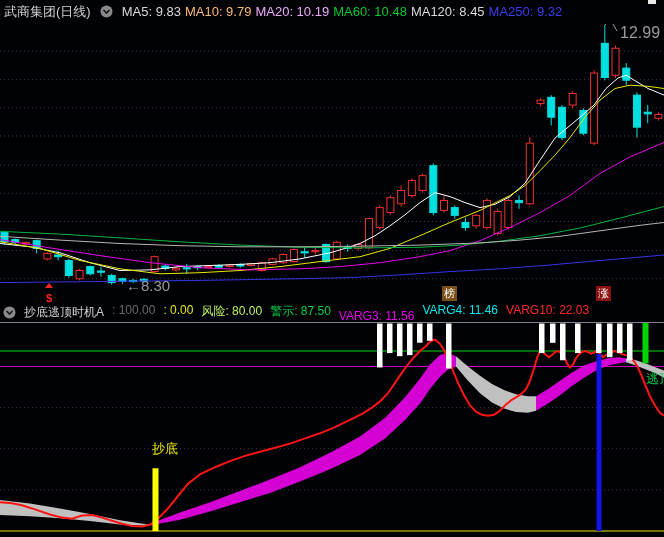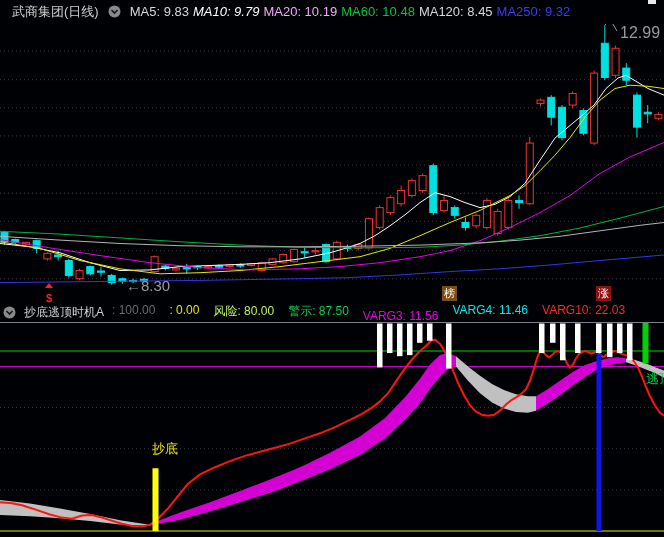--- a/index.html
+++ b/index.html
@@ -1,19 +1,19 @@
 <!DOCTYPE html>
 <html><head>
 <meta charset="utf-8">
 <style>
   html,body{margin:0;padding:0;background:#000;}
   #screen{position:relative;width:664px;height:537px;background:#000105;overflow:hidden;
           font-family:"Liberation Sans",sans-serif;}
   .hdr{position:absolute;display:flex;align-items:center;white-space:nowrap;color:#d0d0d0;}
-  #hdr1{top:0;left:8px;height:23px;gap:9px;padding-left:4px;font-size:13px;justify-content:center;}
+  #hdr1{top:0;left:0;height:23px;gap:9px;padding-left:4px;font-size:13px;justify-content:center;}
   #hdr2{top:303px;left:0;height:19px;gap:8px;padding-left:3px;font-size:12px;width:100%;}
   .icn{display:inline-flex;width:13px;height:13px;}
   svg.panel{position:absolute;left:0;display:block;}
   #candle-svg{top:24px;}
   #ind-svg{top:322px;}
   .badge{position:absolute;top:286px;width:15px;height:15px;font-size:11px;line-height:15px;
          text-align:center;color:#fff;}
   #badge-bang{left:442px;background:#7a4e14;}
   #badge-zhang{left:596px;background:#8c1212;}
   #dollar{position:absolute;left:42px;top:283px;width:14px;text-align:center;color:#ff2020;}
@@ -30,21 +30,21 @@
   <div id="hdr1" class="hdr">
     <span>武商集团(日线)</span>
     <span class="icn">
       <svg width="13" height="13">
           <circle cx="6.5" cy="6.5" r="6" fill="#8a8a8a"></circle>
       <path d="M3.5 5 L6.5 8 L9.5 5" stroke="#15151a" stroke-width="1.6" fill="none"></path>
         </svg>
     </span>
     <span id="ma-labels" style="display:inline-flex;gap:4px;">
         <span style="color: rgb(216, 216, 216);">MA5: 9.83</span>
-        <span style="color: #ffffff; font-style: italic;">MA10: 9.79</span>
+        <span style="color: #fdba74;">MA10: 9.79</span>
         <span style="color: #f0abfc;">MA20: 10.19</span>
         <span style="color: rgb(0, 200, 50);">MA60: 10.48</span>
         <span style="color: rgb(216, 216, 216);">MA120: 8.45</span>
         <span style="color: rgb(60, 60, 240);">MA250: 9.32</span>
       </span>
   </div>
 
   <div id="corner-marker"></div>
 
   <svg id="candle-svg" class="panel" width="664" height="279" viewBox="0 24 664 279">
@@ -200,21 +200,21 @@
   <div id="badge-zhang" class="badge">涨</div>
 
   <div id="hdr2" class="hdr">
     <span class="icn">
       <svg width="13" height="13">
           <circle cx="6.5" cy="6.5" r="6" fill="#8a8a8a"></circle>
       <path d="M3.5 5 L6.5 8 L9.5 5" stroke="#15151a" stroke-width="1.6" fill="none"></path>
         </svg>
     </span>
     <span>抄底逃顶时机A</span>
-    <span id="ind-values" style="display:inline-flex;gap:14px;">
+    <span id="ind-values" style="display:inline-flex;gap:8px;">
         <span style="color: rgb(106, 106, 106);">: 100.00</span>
         <span style="color: rgb(232, 232, 0);">: 0.00</span>
         <span style="color: #bef264;">风险: 80.00</span>
         <span style="color: rgb(0, 210, 75);">警示: 87.50</span>
         <span style="color: rgb(232, 0, 232); margin-top: 6px;">VARG3: 11.56</span>
         <span style="color: rgb(0, 232, 232);">VARG4: 11.46</span>
         <span style="color: rgb(255, 40, 40); text-align: right;">VARG10: 22.03</span>
       </span>
   </div>
 

